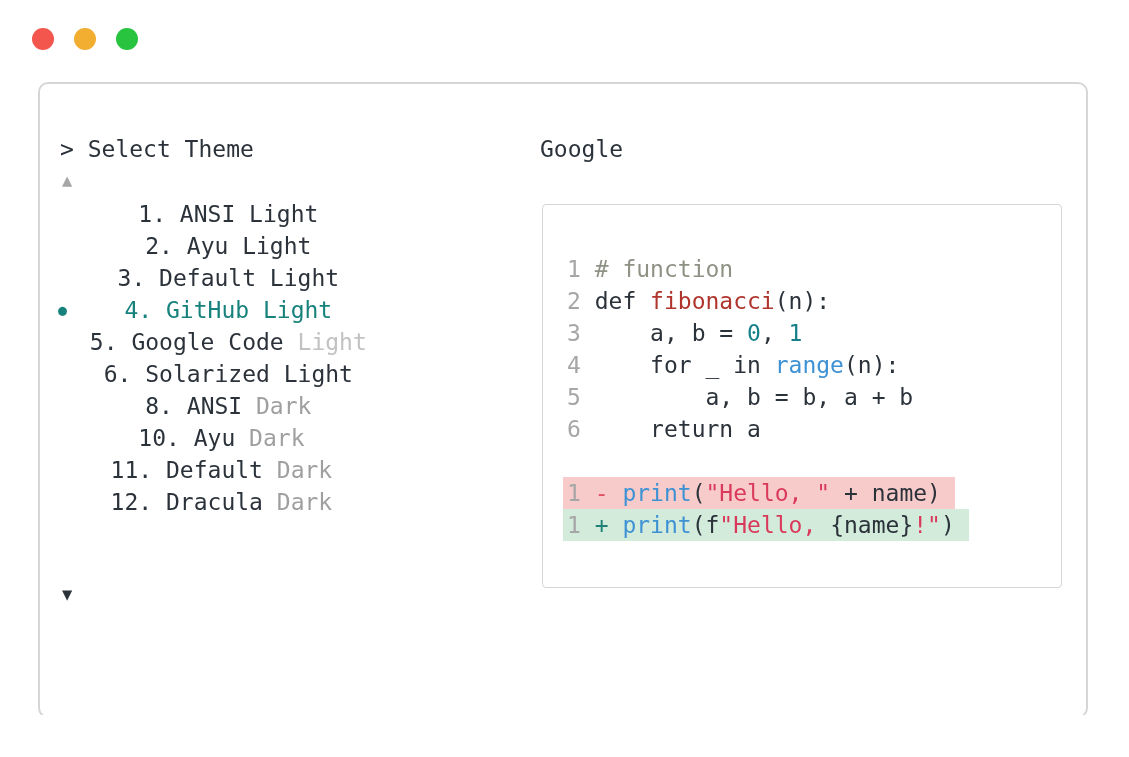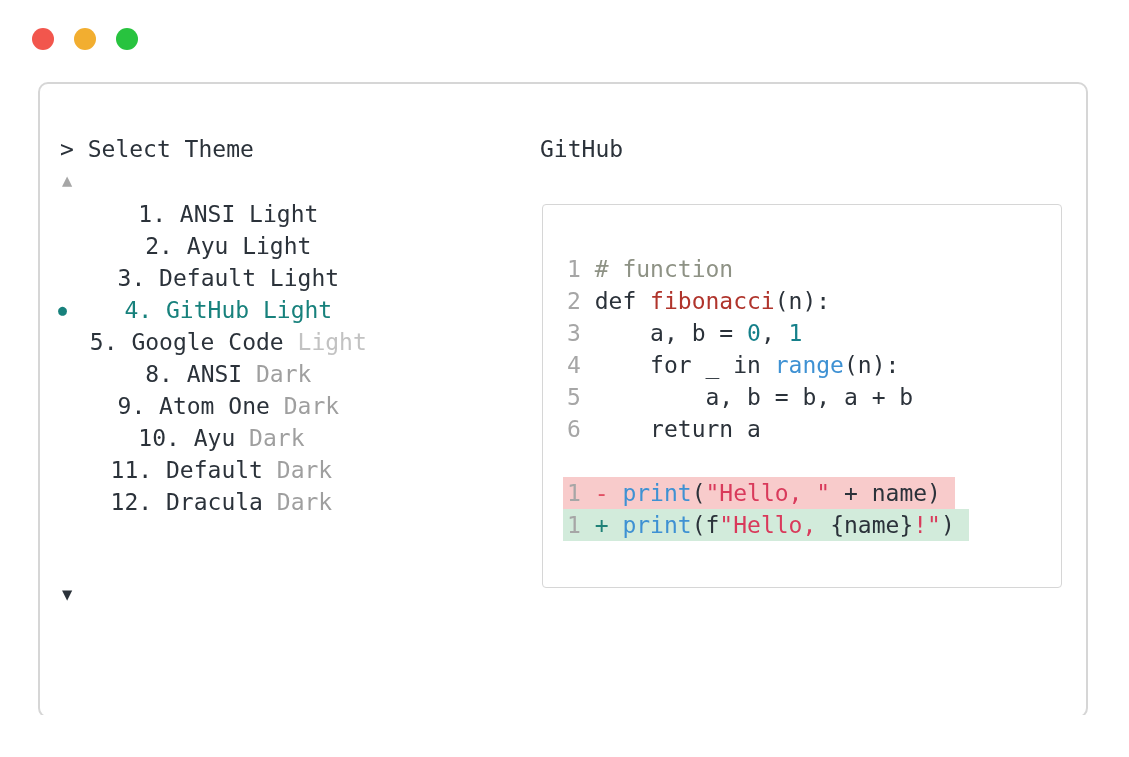--- a/index.html
+++ b/index.html
@@ -123,30 +123,30 @@
     <div class="prompt">&gt; Select Theme</div>
 
     <div class="scroll-up">▲</div>
 
     <div class="theme-list">
         <div class="list-row"><span class="row-text"> 1. ANSI Light</span></div>
         <div class="list-row"><span class="row-text"> 2. Ayu Light</span></div>
         <div class="list-row"><span class="row-text"> 3. Default Light</span></div>
         <div class="list-row selected"><span class="bullet">●</span><span class="row-text"> 4. GitHub Light</span></div>
         <div class="list-row"><span class="row-text"> 5. Google Code</span><span class="suffix suffix-light"> Light</span></div>
+        <div class="list-row"><span class="row-text"> 6. Solarized Light</span></div>
         <div class="list-row"><span class="row-text"> 8. ANSI</span><span class="suffix suffix-dark"> Dark</span></div>
-        <div class="list-row"><span class="row-text"> 9. Atom One</span><span class="suffix suffix-dark"> Dark</span></div>
         <div class="list-row"><span class="row-text">10. Ayu</span><span class="suffix suffix-dark"> Dark</span></div>
         <div class="list-row"><span class="row-text">11. Default</span><span class="suffix suffix-dark"> Dark</span></div>
         <div class="list-row"><span class="row-text">12. Dracula</span><span class="suffix suffix-dark"> Dark</span></div>
       </div>
 
     <div class="scroll-down">▼</div>
 
 
-    <div class="preview-title">GitHub</div>
+    <div class="preview-title">Google</div>
 
     <div class="preview-box">
       <div class="code"><div class="code-line"><span class="tok-lineno">1 </span><span class="tok-comment"># function</span></div><div class="code-line"><span class="tok-lineno">2 </span><span class="tok-plain">def </span><span class="tok-func">fibonacci</span><span class="tok-plain">(n):</span></div><div class="code-line"><span class="tok-lineno">3 </span><span class="tok-plain">    a, b = </span><span class="tok-teal">0</span><span class="tok-plain">, </span><span class="tok-teal">1</span></div><div class="code-line"><span class="tok-lineno">4 </span><span class="tok-plain">    for _ in </span><span class="tok-blue">range</span><span class="tok-plain">(n):</span></div><div class="code-line"><span class="tok-lineno">5 </span><span class="tok-plain">        a, b = b, a + b</span></div><div class="code-line"><span class="tok-lineno">6 </span><span class="tok-plain">    return a</span></div><div class="code-spacer"></div><div class="code-line"><span class="diff-chip removed"><span class="tok-lineno">1 </span><span class="tok-minus">- </span><span class="tok-blue">print</span><span class="tok-plain">(</span><span class="tok-string">"Hello, "</span><span class="tok-plain"> + name)</span></span></div><div class="code-line"><span class="diff-chip added"><span class="tok-lineno">1 </span><span class="tok-plus">+ </span><span class="tok-blue">print</span><span class="tok-plain">(f</span><span class="tok-string">"Hello, </span><span class="tok-plain">{name}</span><span class="tok-string">!"</span><span class="tok-plain">)</span></span></div></div>
     </div>
 
   </div>
 </div>
 
 </body></html>

